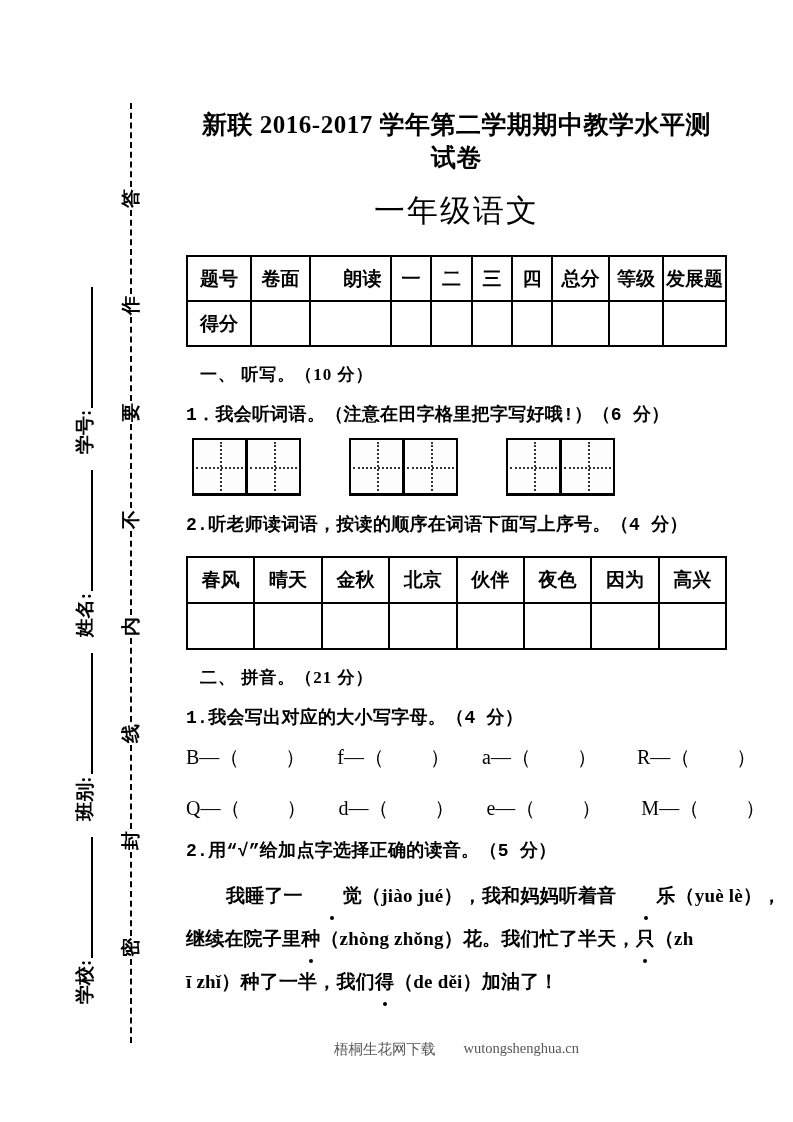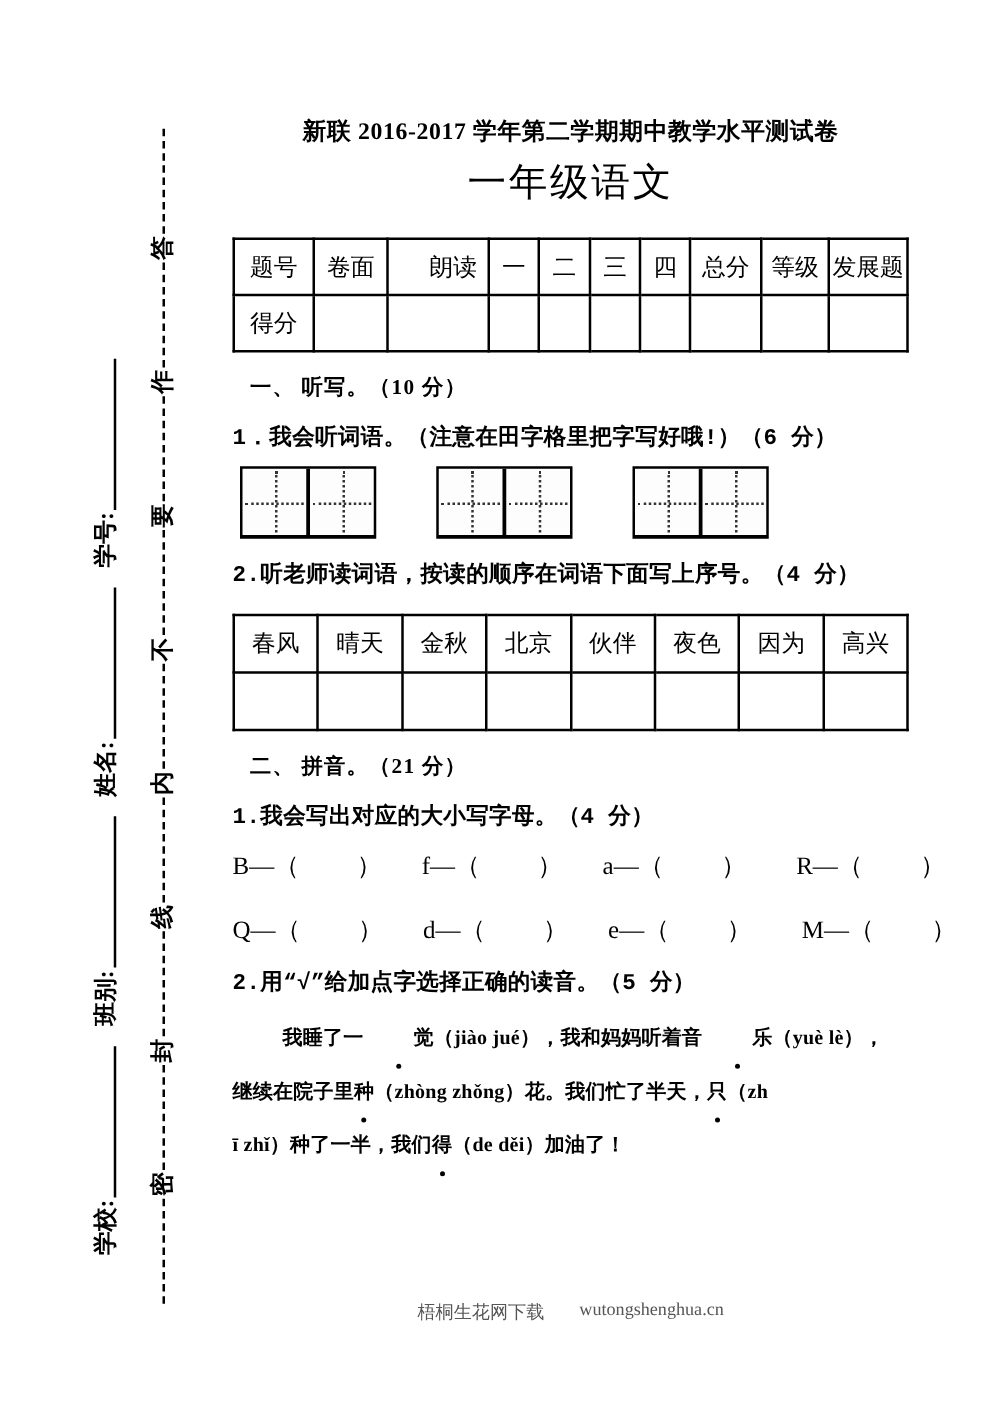--- a/index.html
+++ b/index.html
@@ -1,25 +1,25 @@
 <!DOCTYPE html>
 <html><head>
 <meta charset="utf-8">
 <style>
   html,body{margin:0;padding:0;}
   body{
     width:793px;height:1122px;position:relative;background:#ffffff;color:#000;
     font-family:"Liberation Serif","DejaVu Serif",serif;overflow:hidden;
   }
   .main{position:absolute;left:186px;top:92px;width:541px;}
-  .title{margin:0;font-size:19px;font-weight:bold;text-align:center;letter-spacing:.5px;}
+  .title{margin:16px;font-size:25px;font-weight:bold;text-align:center;letter-spacing:.5px;}
   .subtitle{margin:7px 0 0;font-size:31px;font-weight:normal;text-align:center;letter-spacing:2px;}
 
   table{border-collapse:collapse;width:100%;table-layout:fixed;}
-  td{border:2px solid #000;text-align:center;font-weight:normal;font-size:19px;padding:0;}
+  td{border:2px solid #000;text-align:center;font-weight:bold;font-size:19px;padding:0;}
   .score-table{margin-top:23px;}
   .score-table td{height:43px;}
   .word-table{margin-top:20px;}
   .word-table td{height:44px;font-size:19px;}
 
   .note{margin:9px 0 0;font-size:13px;font-weight:bold;letter-spacing:-.3px;}
   .sec-heading{margin:16px 0 0;font-size:17px;font-weight:bold;text-indent:14px;letter-spacing:1px;}
   .item{margin:16px 0 0;font-size:18px;font-weight:bold;letter-spacing:.3px;font-family:Liberation Mono, monospace;}
 
   .tz-row{margin-top:12px;display:flex;gap:48px;padding-left:6px;}
@@ -29,21 +29,21 @@
   .tz-cell::before{content:"";position:absolute;left:2px;right:2px;top:50%;border-top:2px dotted #333;}
   .tz-cell::after{content:"";position:absolute;top:2px;bottom:2px;left:50%;border-left:2px dotted #333;}
 
   .letter-row{display:flex;margin-top:15px;font-size:20px;font-weight:normal;letter-spacing:0;}
   .letter-pair{white-space:nowrap;}
   .letter-row .letter-pair{margin-right:32px;}
   .letter-row .letter-pair:nth-child(3){margin-right:40px;}
   .letter-gap{display:inline-block;width:46px;}
 
   .letter-row-2{margin-top:24px;}
-  .passage{margin-top:12px;font-size:16px;font-weight:bold;line-height:43px;letter-spacing:.2px;}
+  .passage{margin-top:12px;font-size:19px;font-weight:bold;line-height:43px;letter-spacing:.2px;}
   .passage-line{white-space:nowrap;}
   .passage-line.indent{text-indent:40px;}
   .dotc{position:relative;display:inline-block;}
   .dotc::after{content:"";position:absolute;left:50%;bottom:-3px;width:4px;height:4px;
     margin-left:-2px;background:#000;border-radius:50%;}
 
   .footer{position:absolute;left:186px;top:1040px;width:541px;display:flex;
     justify-content:center;gap:28px;font-size:14.5px;color:#555;}
 
   

